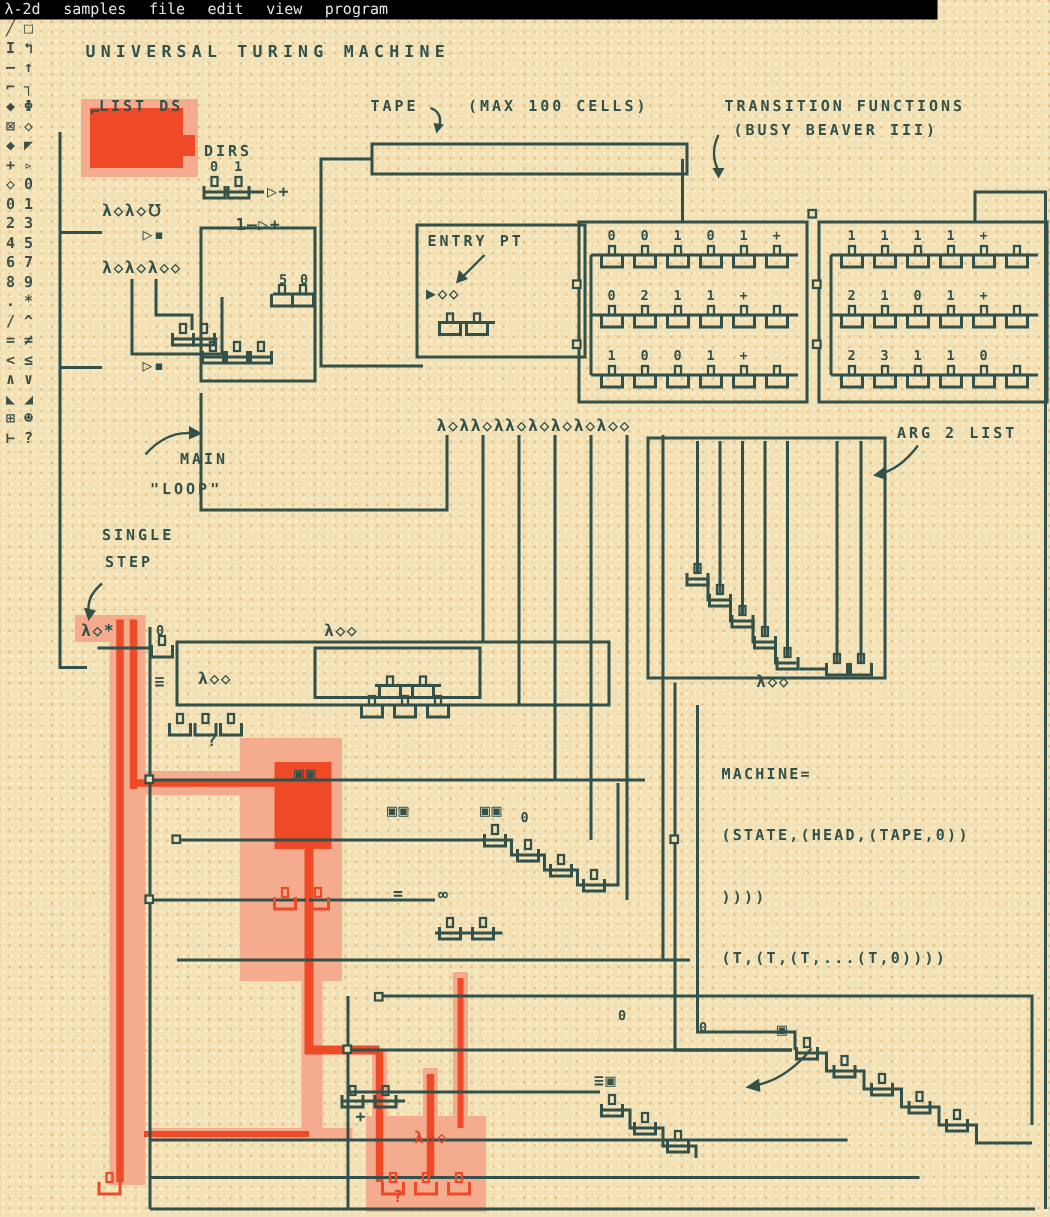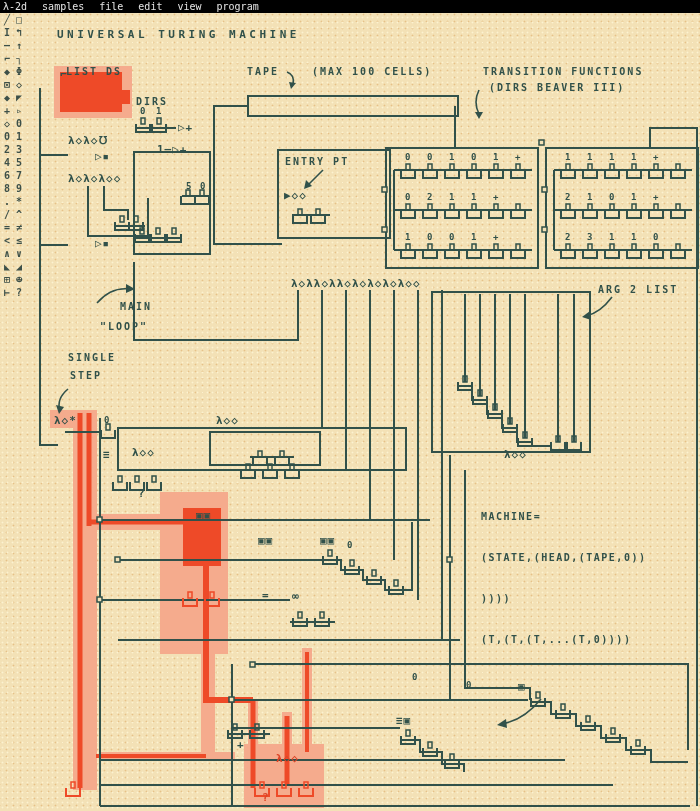--- a/index.html
+++ b/index.html
@@ -7,21 +7,21 @@
     width:700px;height:811px;overflow:hidden;position:relative;
     font-family:"DejaVu Sans Mono",monospace;
     background-color:#f3e1b6;
     background-image:
       radial-gradient(#fcf2d2 0.8px, transparent 1.1px),
       radial-gradient(#e6c188 0.8px, transparent 1.1px);
     background-size:5px 5px,7px 7px;
     background-position:0 0,3px 4px;
   }
   .menubar{
-    position:absolute;top:0;left:0;width:700px;height:13px;z-index:30;
+    position:absolute;top:0;left:0;width:625px;height:13px;z-index:30;
     background:#000;color:#e4e4e4;font-size:10px;line-height:13px;
     padding-left:3px;box-sizing:border-box;white-space:nowrap;
   }
   .menu-item{display:inline-block;margin-right:15px;cursor:default}
   .palette{position:absolute;top:13px;left:0;width:26px;height:300px;z-index:25}
   .pcell{
     position:absolute;width:12px;height:12px;font-size:10px;line-height:12px;
     text-align:center;color:#3d5049;font-weight:bold;cursor:default;
   }
   #circuit{position:absolute;top:0;left:0;z-index:5}
@@ -453,21 +453,21 @@
     <div class="pcell" style="left: 1px; top: 274px;">⊢</div>
     <div class="pcell" style="left: 13px; top: 274px;">?</div>
   </div>
 
 <div class="lbl lbl-title" style="left:57px;top:28px">UNIVERSAL TURING MACHINE</div>
 <div class="lbl" style="left:66px;top:66px">LIST DS</div>
 <div class="lbl" style="left:136px;top:96px">DIRS</div>
 <div class="lbl" style="left:247px;top:66px">TAPE</div>
 <div class="lbl" style="left:312px;top:66px">(MAX 100 CELLS)</div>
 <div class="lbl" style="left:483px;top:66px">TRANSITION FUNCTIONS</div>
-<div class="lbl" style="left:489px;top:82px">(DIRS BEAVER III)</div>
+<div class="lbl" style="left:489px;top:82px">(BUSY BEAVER III)</div>
 <div class="lbl" style="left:285px;top:156px">ENTRY PT</div>
 <div class="lbl" style="left:120px;top:301px">MAIN</div>
 <div class="lbl" style="left:100px;top:321px">"LOOP"</div>
 <div class="lbl" style="left:68px;top:352px">SINGLE</div>
 <div class="lbl" style="left:70px;top:370px">STEP</div>
 <div class="lbl" style="left:598px;top:284px">ARG 2 LIST</div>
 
 <div class="notation" style="left:481px;top:489px">
   <div>MACHINE=</div>
   <div>(STATE,(HEAD,(TAPE,0))</div>

